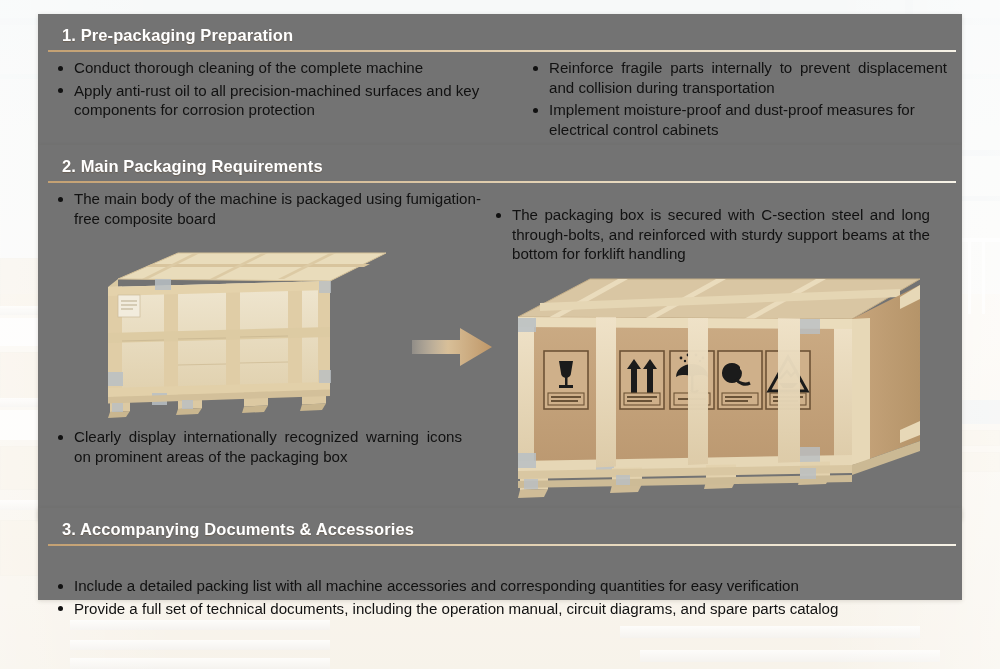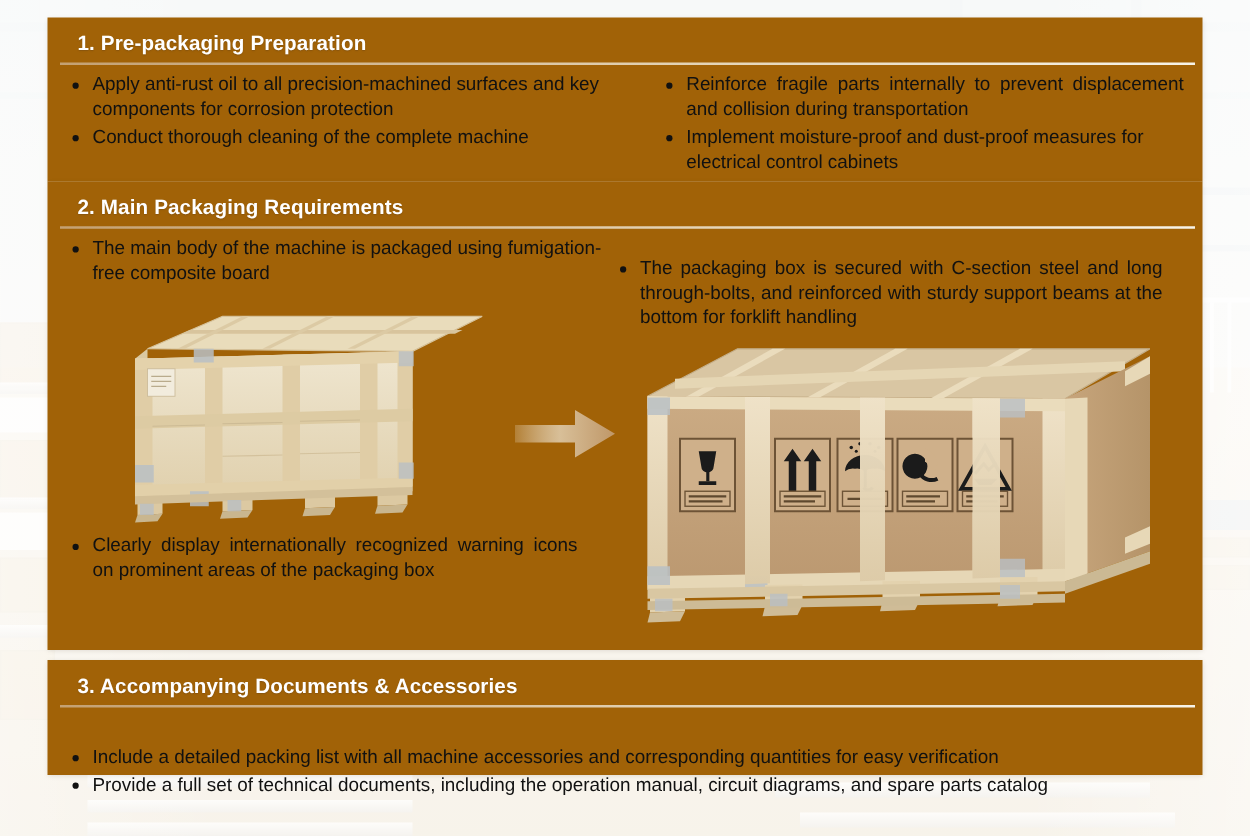--- a/index.html
+++ b/index.html
@@ -47,26 +47,26 @@
   .bg-vign {
     position:absolute; inset:0;
     background: linear-gradient(90deg, rgba(255,255,255,.30) 0%, rgba(255,255,255,0) 18%,
                 rgba(255,255,255,0) 82%, rgba(255,255,255,.42) 100%);
   }
   .bg-white-wash { position:absolute; inset:0; background:rgba(255,255,255,.52); }
 
   
   .panel {
     position: absolute;
-    background: #a16207;
+    background: #737373;
     box-shadow: 0 1px 4px rgba(90,80,60,.18);
   }
   #panel-top   { left: 38px; top: 14px;  width: 924px; height: 131px; }
   #panel-mid   { left: 38px; top: 145px; width: 924px; height: 375px; }
-  #panel-bot   { left: 38px; top: 528px; width: 924px; height: 92px; }
+  #panel-bot   { left: 38px; top: 508px; width: 924px; height: 92px; }
 
   .sec-header {
     position: absolute; left: 10px; right: 6px; top: 6px; height: 30px;
     background: linear-gradient(90deg,
         #a8794a 0%, #b08css 0%, #ae8253 16%, #c29f74 42%,
         #dcc6a2 66%, #efe2c9 84%, #f7efdf 100%);
     display: flex; align-items: center;
   }
   .sec-header::after{
     content:""; position:absolute; left:0; right:0; bottom:-2px; height:2px;
@@ -155,22 +155,22 @@
     <div class="bg-white-wash"></div>
     <div class="bg-vign"></div>
   </div>
 
   <div class="panel" id="panel-top">
     <div class="sec-header">
       <span class="sec-title">1. Pre-packaging Preparation</span>
     </div>
 
     <ul class="blist col-left" style="left:14px; top:44px; width:470px;">
+      <li>Conduct thorough cleaning of the complete machine</li>
       <li>Apply anti-rust oil to all precision-machined surfaces and key components for corrosion protection</li>
-      <li>Conduct thorough cleaning of the complete machine</li>
     </ul>
 
     <ul class="blist col-right" style="left:489px; top:44px; width:420px;">
       <li class="just">Reinforce fragile parts internally to prevent displacement and collision during transportation</li>
       <li>Implement moisture-proof and dust-proof measures for electrical control cabinets</li>
     </ul>
   </div>
 
   <div class="panel" id="panel-mid">
     <div class="sec-header">

